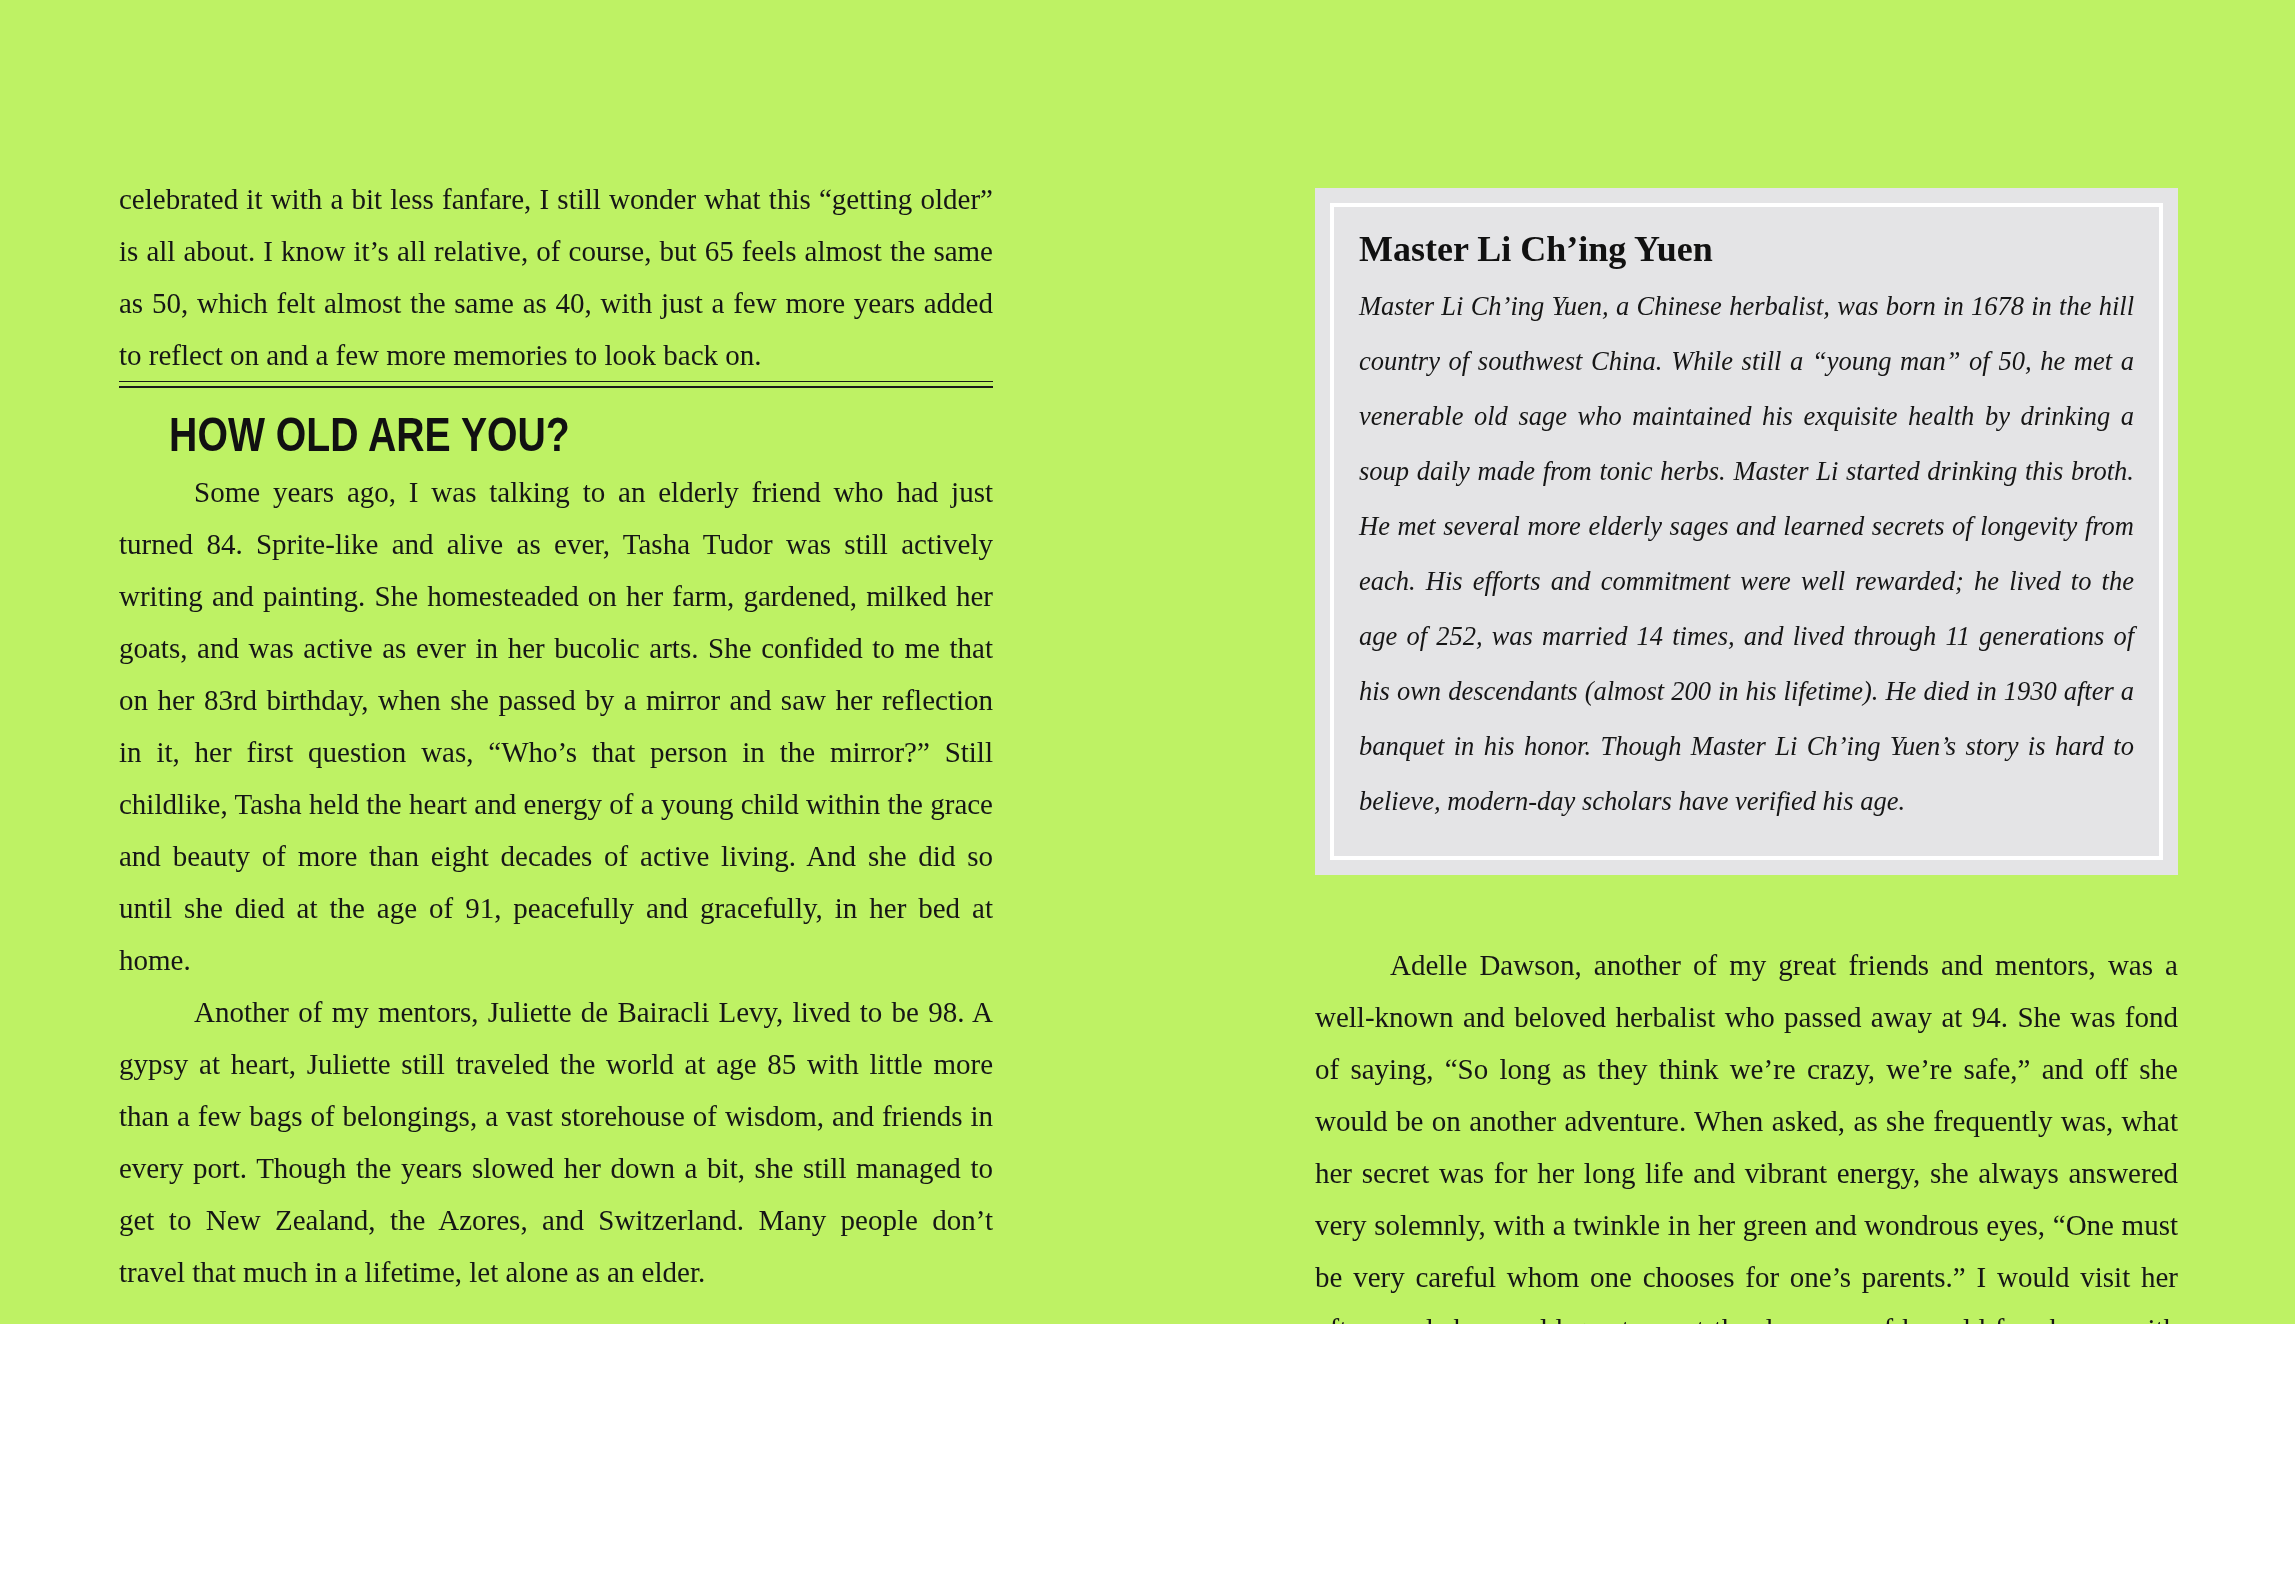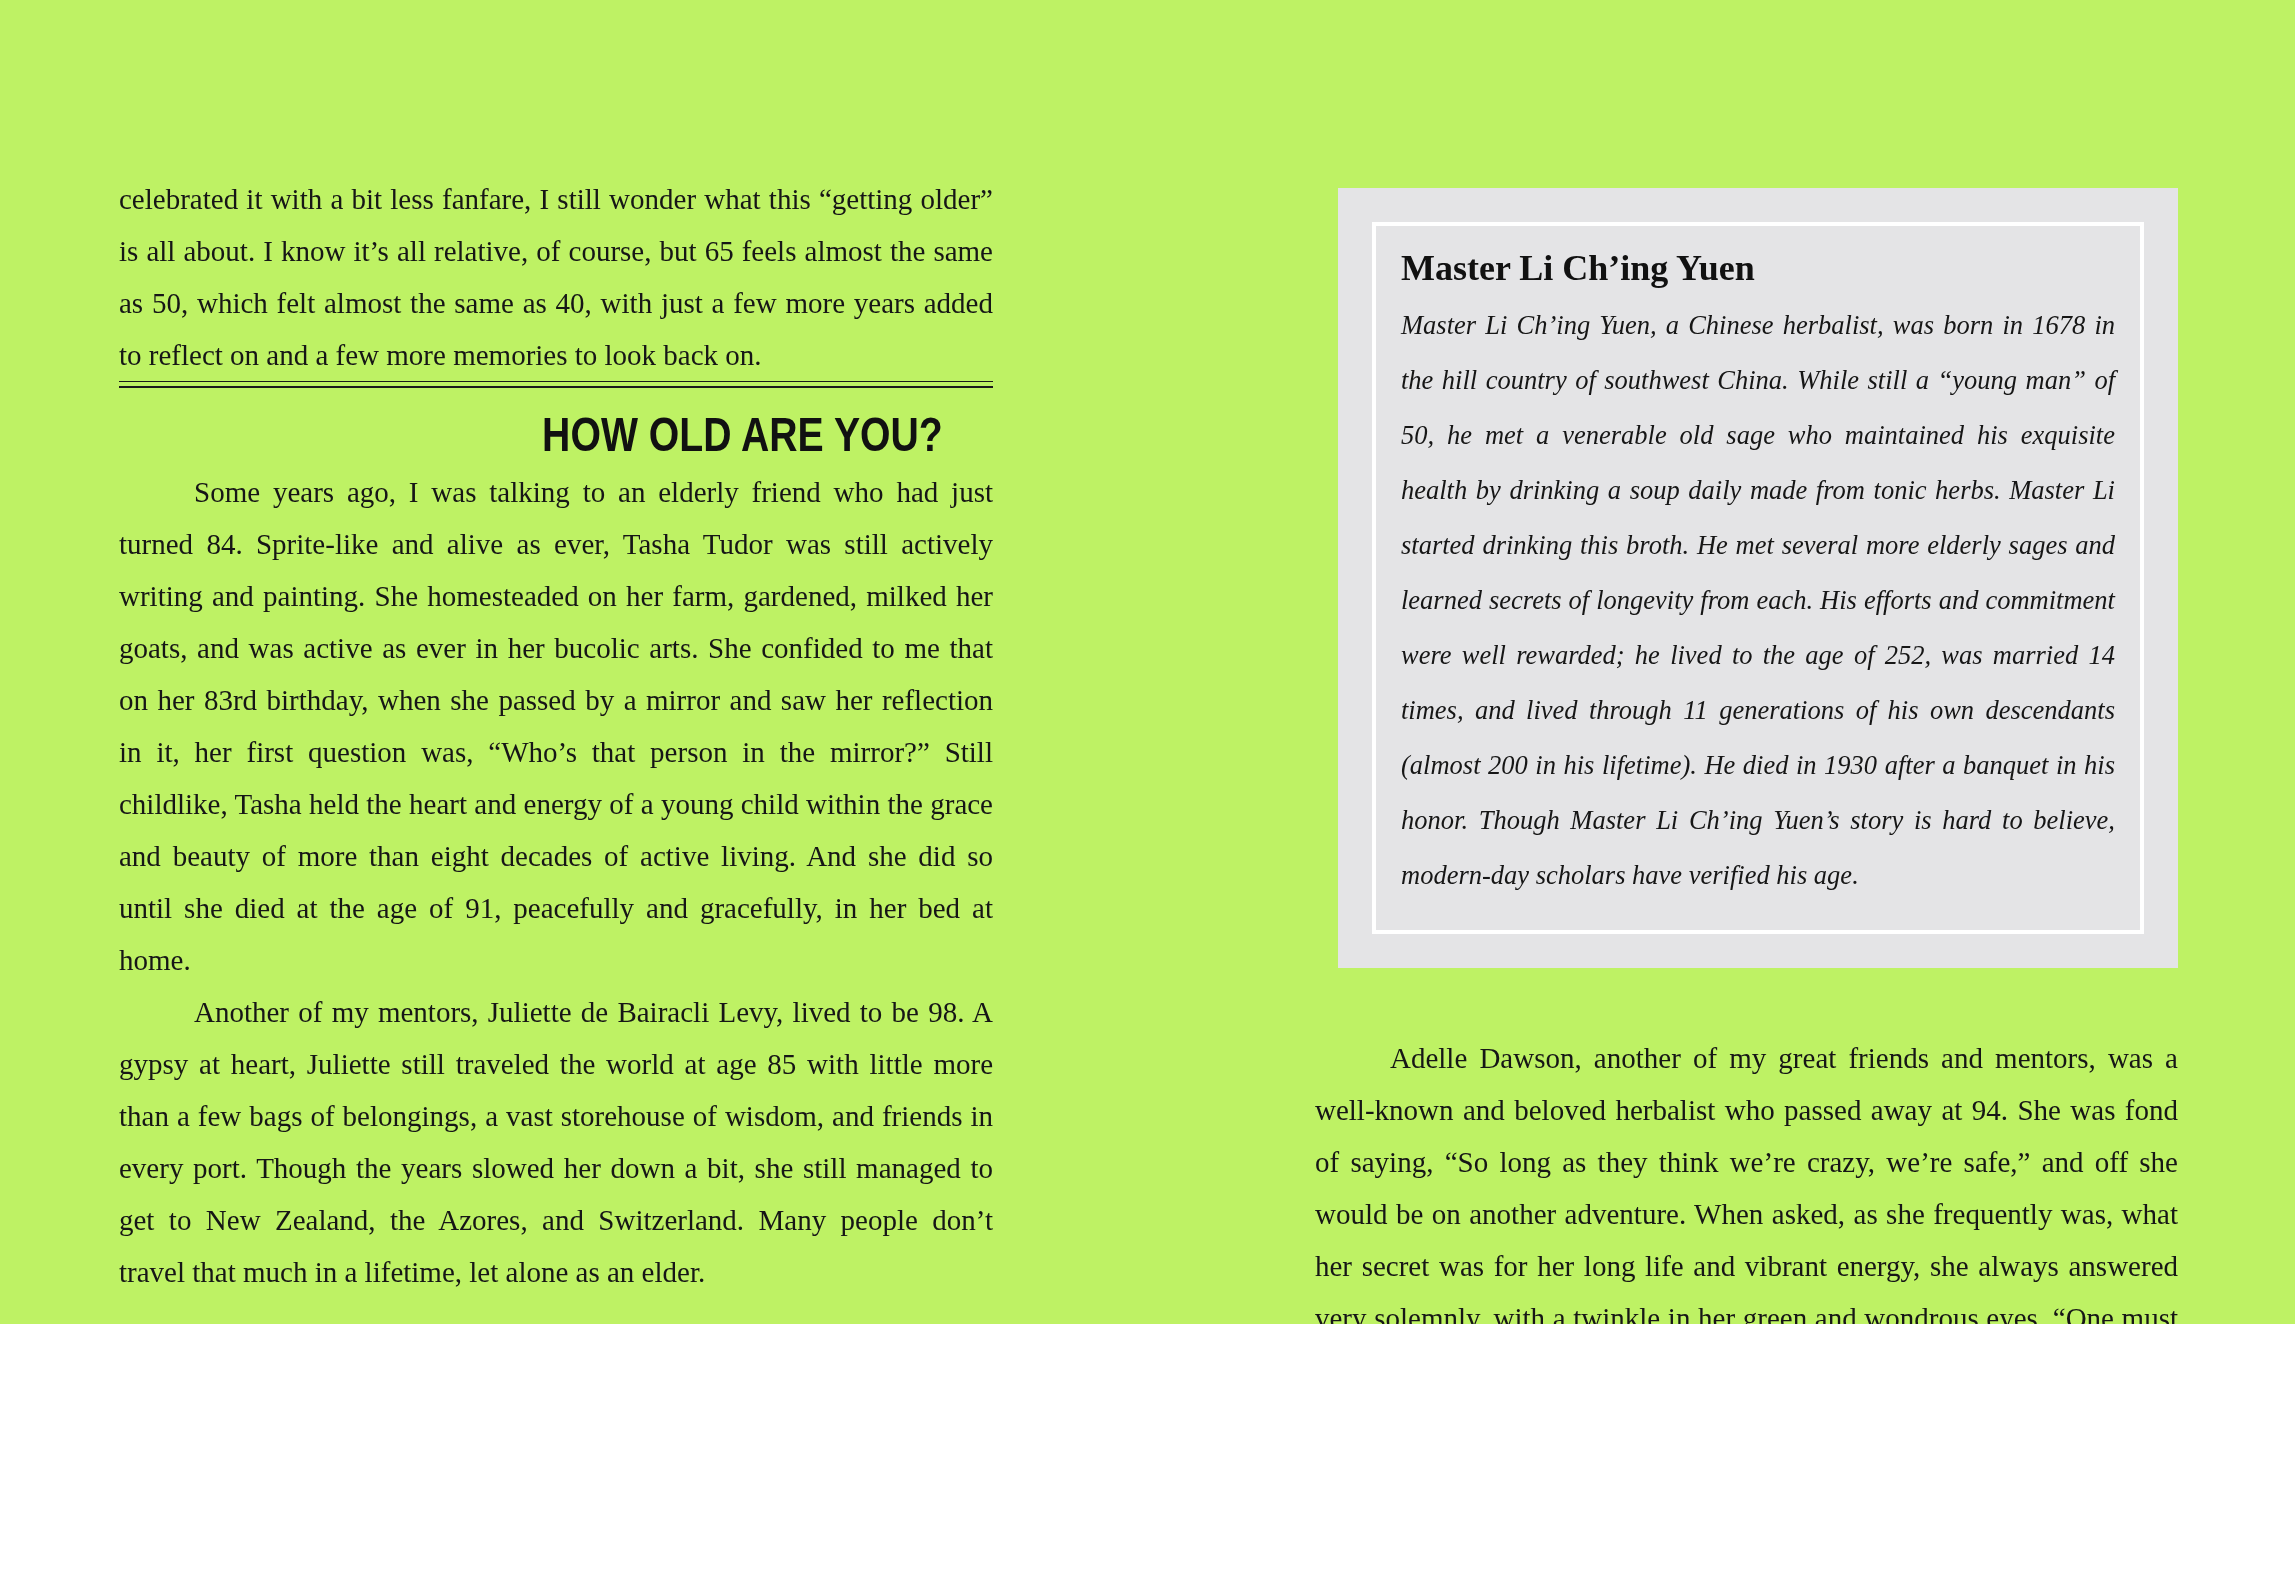--- a/index.html
+++ b/index.html
@@ -23,21 +23,21 @@
   }
   .indent{text-indent:75px;}
   .double-rule{
     height:4.4px;
     border-top:1.8px solid #1a1a1a;
     border-bottom:2.6px solid #1a1a1a;
     margin:0;
   }
   .heading-wrap{
     margin:19.4px 0 5.3px 0;
-    text-align:right;
+    text-align:left;
   }
   .heading{
     display:inline-block;
     font-family:"Liberation Sans", sans-serif;
     font-weight:700;
     font-size:49px;line-height:53px;
     letter-spacing:0px;
     transform:scaleX(0.80);
     transform-origin:center;
     white-space:nowrap;
@@ -46,22 +46,21 @@
   .smallcaps{
     font-variant-caps:small-caps;
     letter-spacing:0.10em;
   }
   
   .col-right{
     position:absolute;left:1315px;top:188px;width:863px;
   }
   .sidebar{
     background:#e4e4e6;
-    padding:34px;
-    margin-left:23px;
+    padding:15px;
   }
   .sidebar-frame{
     border:4.4px solid #ffffff;
   }
   .sidebar-inner{
     padding:19.4px 25px 26.5px 25px;
   }
   .sidebar-title{
     margin:0 0 7px 0;
     font-size:36px;line-height:46px;

